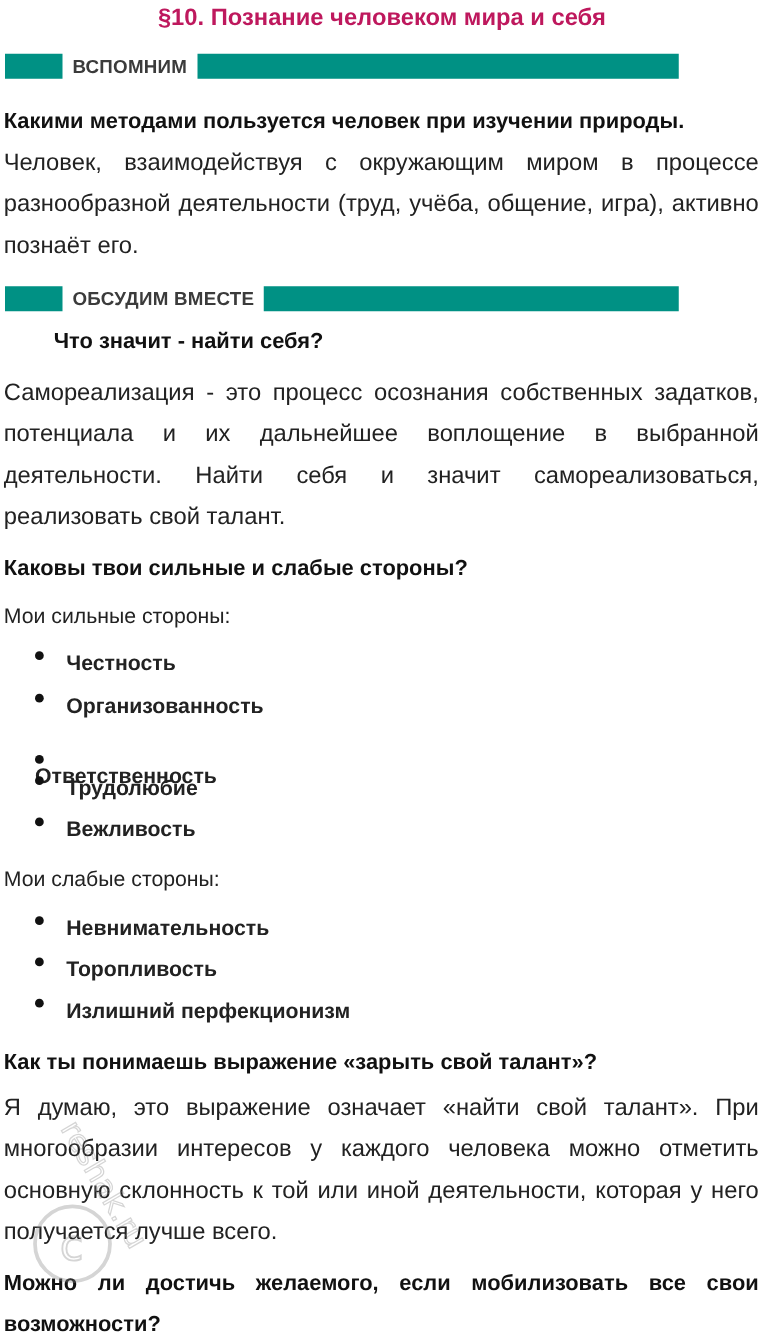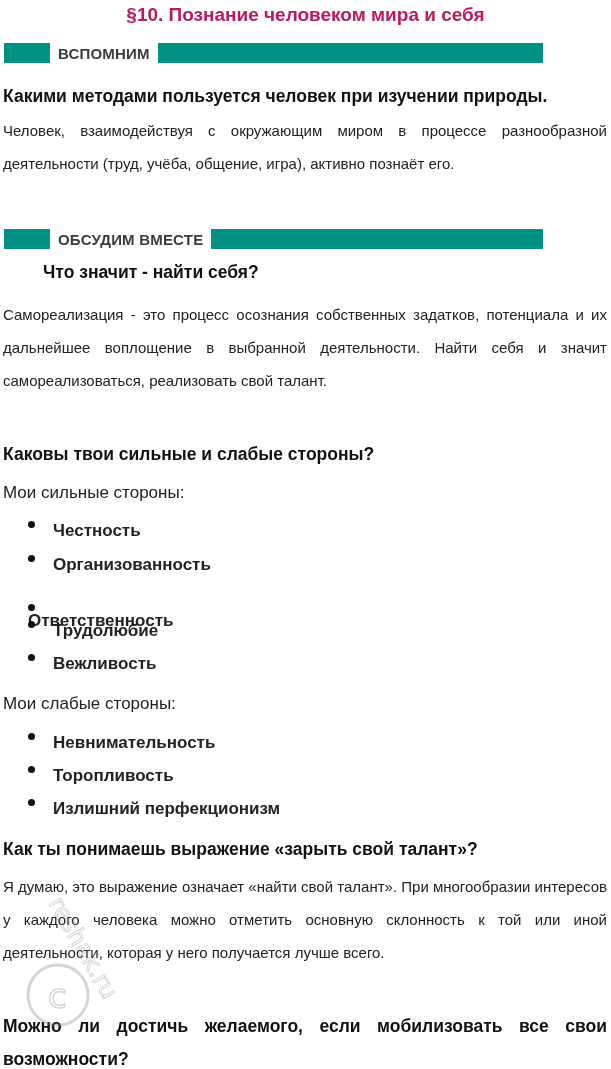--- a/index.html
+++ b/index.html
@@ -6,21 +6,21 @@
   body { width:611px; height:1069px; overflow:hidden; position:relative;
          font-family: "Liberation Sans", "DejaVu Sans", sans-serif; color:#1a1a1a; }
   .page { position:absolute; left:0; top:0; width:611px; }
   .title { position:absolute; top:4px; left:0; width:611px; text-align:center;
            font-weight:bold; font-size:19px; color:#be185d; }
   .banner { position:absolute; left:4px; width:539px; height:20px; display:flex; align-items:center; }
   .banner .blk-left { width:46px; height:20px; background:var(--teal); }
   .banner .lbl { padding:0 8px; font-size:15px; font-weight:bold; color:#3b3b3b; letter-spacing:0.2px; white-space:nowrap; }
   .banner .blk-right { flex:1; height:20px; background:var(--teal); }
   .q { position:absolute; left:3px; font-weight:bold; font-size:17.5px; color:#111; white-space:nowrap; }
-  .p { position:absolute; left:3px; width:604px; font-size:15px; line-height:33px; text-align:justify; color:#222; }
+  .p { position:absolute; left:3px; width:604px; font-size:19px; line-height:33px; text-align:justify; color:#222; }
   .plain { position:absolute; left:3px; font-size:17px; color:#222; }
   .li { position:absolute; left:28px; font-size:17px; color:#222; display:flex; align-items:flex-start;font-weight:bold; }
   .li .dot { width:7px; height:7px; border-radius:50%; background:#111; margin-right:18px; }
   .watermark { position:absolute; left:18px; top:880px; width:120px; height:160px; pointer-events:none; opacity:0.35; }
 </style>
 </head>
 <body>
 
 <div class="page" style="--teal:#009184;">
 

